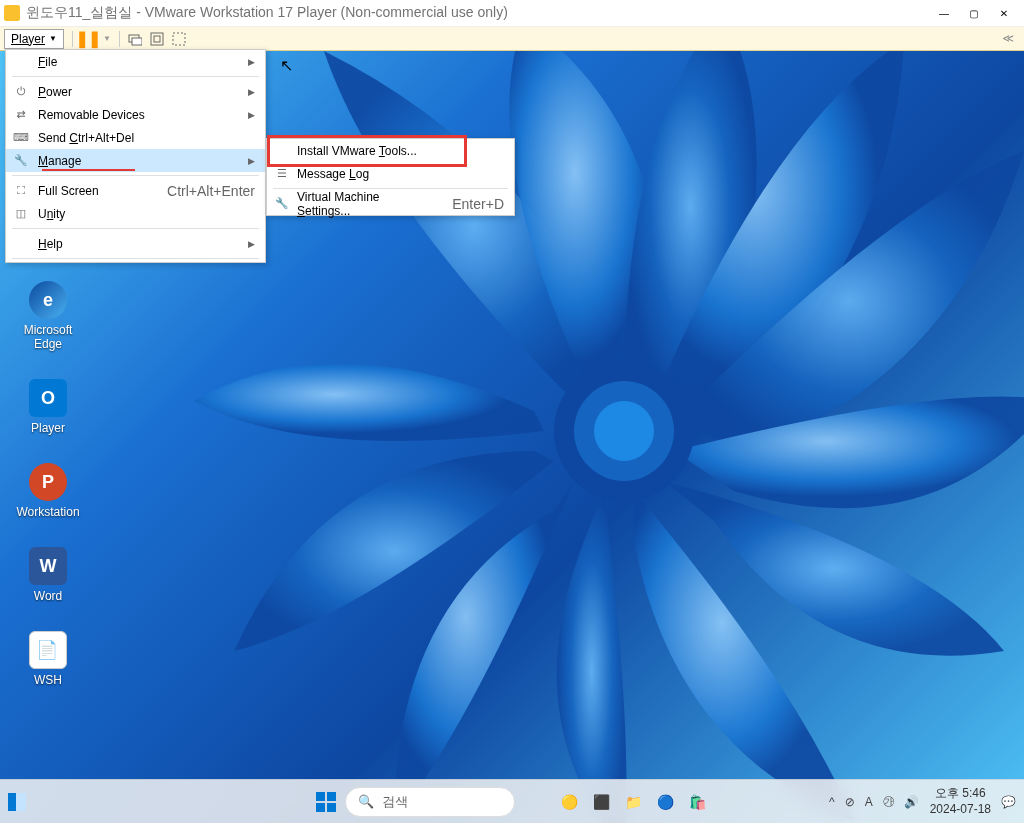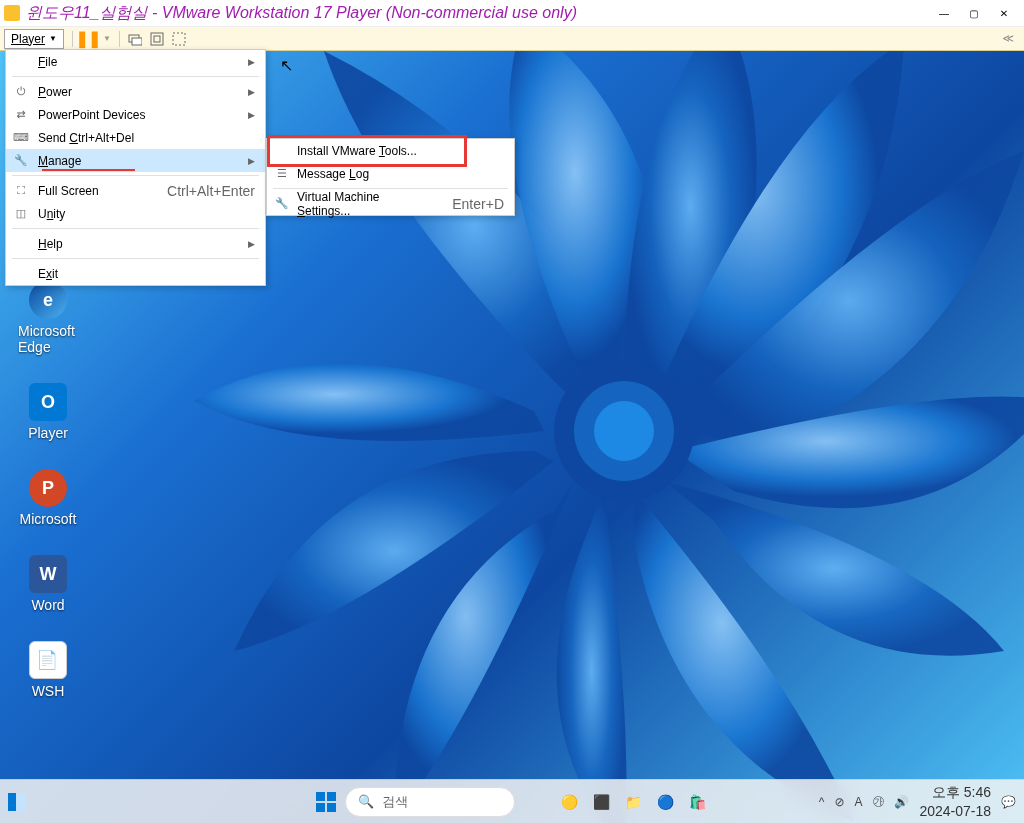--- a/index.html
+++ b/index.html
@@ -1,20 +1,20 @@
 <!DOCTYPE html>
 <html><head>
 <meta charset="utf-8">
 <style>
 * { margin: 0; padding: 0; box-sizing: border-box; font-family: "Segoe UI", Tahoma, sans-serif; }
 body { width: 1024px; height: 823px; overflow: hidden; background: #fff; position: relative; }
 
 .titlebar { height: 27px; background: #fff; display: flex; align-items: center; padding: 0 4px; border-bottom: 1px solid #eee; }
 .title-icon { width: 16px; height: 16px; background: #fbc02d; border-radius: 2px; margin-right: 6px; }
-.title-text { font-size: 16px; color: #a21caf; flex: 1; font-style: italic; }
+.title-text { font-size: 14px; color: #737373; flex: 1; }
 .win-controls { display: flex; gap: 14px; margin-right: 8px; }
 .win-btn { width: 16px; height: 16px; display: flex; align-items: center; justify-content: center; font-size: 10px; cursor: pointer; }
 
 .toolbar { height: 24px; background: #fff8e1; display: flex; align-items: center; padding: 0 4px; gap: 8px; border-bottom: 1px solid #e0d090; position: relative; }
 .player-btn { font-size: 12px; padding: 2px 6px; display: flex; align-items: center; gap: 4px; cursor: pointer; background: #fff; border: 1px solid #a3a3a3; }
 .player-btn u { text-decoration: underline; }
 .tb-sep { width: 1px; height: 16px; background: #ccc; }
 .tb-icon { width: 14px; height: 14px; display: flex; align-items: center; justify-content: center; color: #666; }
 .pause-icn { color: #ff9800; font-weight: bold; letter-spacing: -1px; }
 .collapse-btn { margin-left: auto; color: #888; font-size: 11px; margin-right: 6px; }
@@ -23,21 +23,21 @@
 .bloom { position: absolute; top: -50px; right: -50px; width: 900px; height: 850px; pointer-events: none; }
 
 .desk-icons { position: absolute; top: 20px; left: 18px; display: flex; flex-direction: column; gap: 28px; }
 .d-icon { display: flex; flex-direction: column; align-items: center; gap: 4px; width: 60px; cursor: pointer; }
 .d-img { width: 38px; height: 38px; border-radius: 6px; display: flex; align-items: center; justify-content: center; font-size: 18px; font-weight: bold; color: #fff; }
 .edge-i { background: linear-gradient(135deg, #0c4a9e, #49b0f1); border-radius: 50%; }
 .outlook-i { background: #0078d4; }
 .ppt-i { background: #d24726; border-radius: 50%; }
 .word-i { background: #2b579a; }
 .wsh-i { background: #fff; color: #333; border: 1px solid #ccc; }
-.d-label { font-size: 14px; color: #fff; text-shadow: 0 1px 2px rgba(0,0,0,.7); }
+.d-label { font-size: 12px; color: #fff; text-shadow: 0 1px 2px rgba(0,0,0,.7); text-align: center; }
 
 .menu { position: absolute; background: #fff; border: 1px solid #ccc; box-shadow: 2px 2px 6px rgba(0,0,0,.2); font-size: 12px; z-index: 100; }
 .player-menu { top: 49px; left: 5px; width: 261px; }
 .menu-item { display: flex; align-items: center; height: 23px; padding: 0 10px 0 32px; position: relative; cursor: pointer; gap: 29px; }
 .menu-item.sel { background: #cce8ff; }
 .mi-icon { position: absolute; left: 8px; width: 14px; height: 14px; display: flex; align-items: center; justify-content: center; color: #666; font-size: 11px; }
 .mi-arrow { margin-left: auto; color: #666; font-size: 9px; }
 .mi-shortcut { margin-left: auto; color: #666; font-size: 14px; }
 .menu-sep { height: 1px; background: #e0e0e0; margin: 3px 6px; }
 .red-underline { position: absolute; left: 36px; right: 130px; bottom: 1px; height: 2px; background: #e53935; }
@@ -54,21 +54,21 @@
 .tb-left .h { width: 8px; height: 18px; background: #0078d4; }
 .tb-left .h2 { width: 10px; height: 18px; background: #c4e3ff; }
 .tb-center { margin: 0 auto; display: flex; align-items: center; gap: 6px; }
 .start-btn { width: 26px; height: 26px; display: flex; flex-wrap: wrap; gap: 2px; padding: 3px; cursor: pointer; }
 .start-btn div { width: 9px; height: 9px; background: #0078d4; }
 .search-box { display: flex; align-items: center; gap: 8px; background: #fff; border: 1px solid #ddd; border-radius: 16px; height: 30px; padding: 0 12px; width: 170px; }
 .search-box span { color: #666; font-size: 13px; }
 .tb-app { width: 26px; height: 26px; border-radius: 4px; display: flex; align-items: center; justify-content: center; font-size: 14px; cursor: pointer; }
 .tb-right { position: absolute; right: 8px; display: flex; align-items: center; gap: 10px; }
 .sys-icon { font-size: 12px; color: #444; cursor: pointer; }
-.clock { text-align: right; font-size: 14px; color: #333; line-height: 1.3; }
+.clock { text-align: center; font-size: 12px; color: #333; line-height: 1.3; }
 </style>
 </head>
 <body>
 
 <div class="titlebar">
   <div class="title-icon"></div>
   <div class="title-text">윈도우11_실험실 - VMware Workstation 17 Player (Non-commercial use only)</div>
   <div class="win-controls">
     <div class="win-btn">—</div>
     <div class="win-btn">▢</div>
@@ -140,21 +140,21 @@
     <div class="d-icon">
       <div class="d-img edge-i">e</div>
       <div class="d-label">Microsoft Edge</div>
     </div>
     <div class="d-icon">
       <div class="d-img outlook-i">O</div>
       <div class="d-label">Player</div>
     </div>
     <div class="d-icon">
       <div class="d-img ppt-i">P</div>
-      <div class="d-label">Microsoft</div>
+      <div class="d-label">Workstation</div>
     </div>
     <div class="d-icon">
       <div class="d-img word-i">W</div>
       <div class="d-label">Word</div>
     </div>
     <div class="d-icon">
       <div class="d-img wsh-i">📄</div>
       <div class="d-label">WSH</div>
     </div>
   </div>
@@ -203,21 +203,21 @@
       <span class="mi-arrow">▶</span>
   </div>
   <div class="menu-sep"></div>
   <div class="menu-item">
     <span class="mi-icon">⏻</span>
     <span><u>P</u>ower</span>
       <span class="mi-arrow">▶</span>
   </div>
   <div class="menu-item">
     <span class="mi-icon">⇄</span>
-    <span>PowerPoint Devices</span>
+    <span>Removable Devices</span>
       <span class="mi-arrow">▶</span>
   </div>
   <div class="menu-item">
     <span class="mi-icon">⌨</span>
     <span>Send <u>C</u>trl+Alt+Del</span>
   </div>
   <div class="menu-item sel">
     <span class="mi-icon">🔧</span>
     <span><u>M</u>anage</span>
       <span class="mi-arrow">▶</span>
@@ -232,23 +232,20 @@
   <div class="menu-item">
     <span class="mi-icon">◫</span>
     <span>U<u>n</u>ity</span>
   </div>
   <div class="menu-sep"></div>
   <div class="menu-item">
     <span><u>H</u>elp</span>
       <span class="mi-arrow">▶</span>
   </div>
   <div class="menu-sep"></div>
-  <div class="menu-item">
-    <span>E<u>x</u>it</span>
-  </div>
 </div>
 
 <div class="menu sub-menu">
   <div class="menu-item">
     <span>Install VMware <u>T</u>ools...</span>
   </div>
   <div class="menu-item">
     <span class="mi-icon">☰</span>
     <span>Message <u>L</u>og</span>
   </div>

